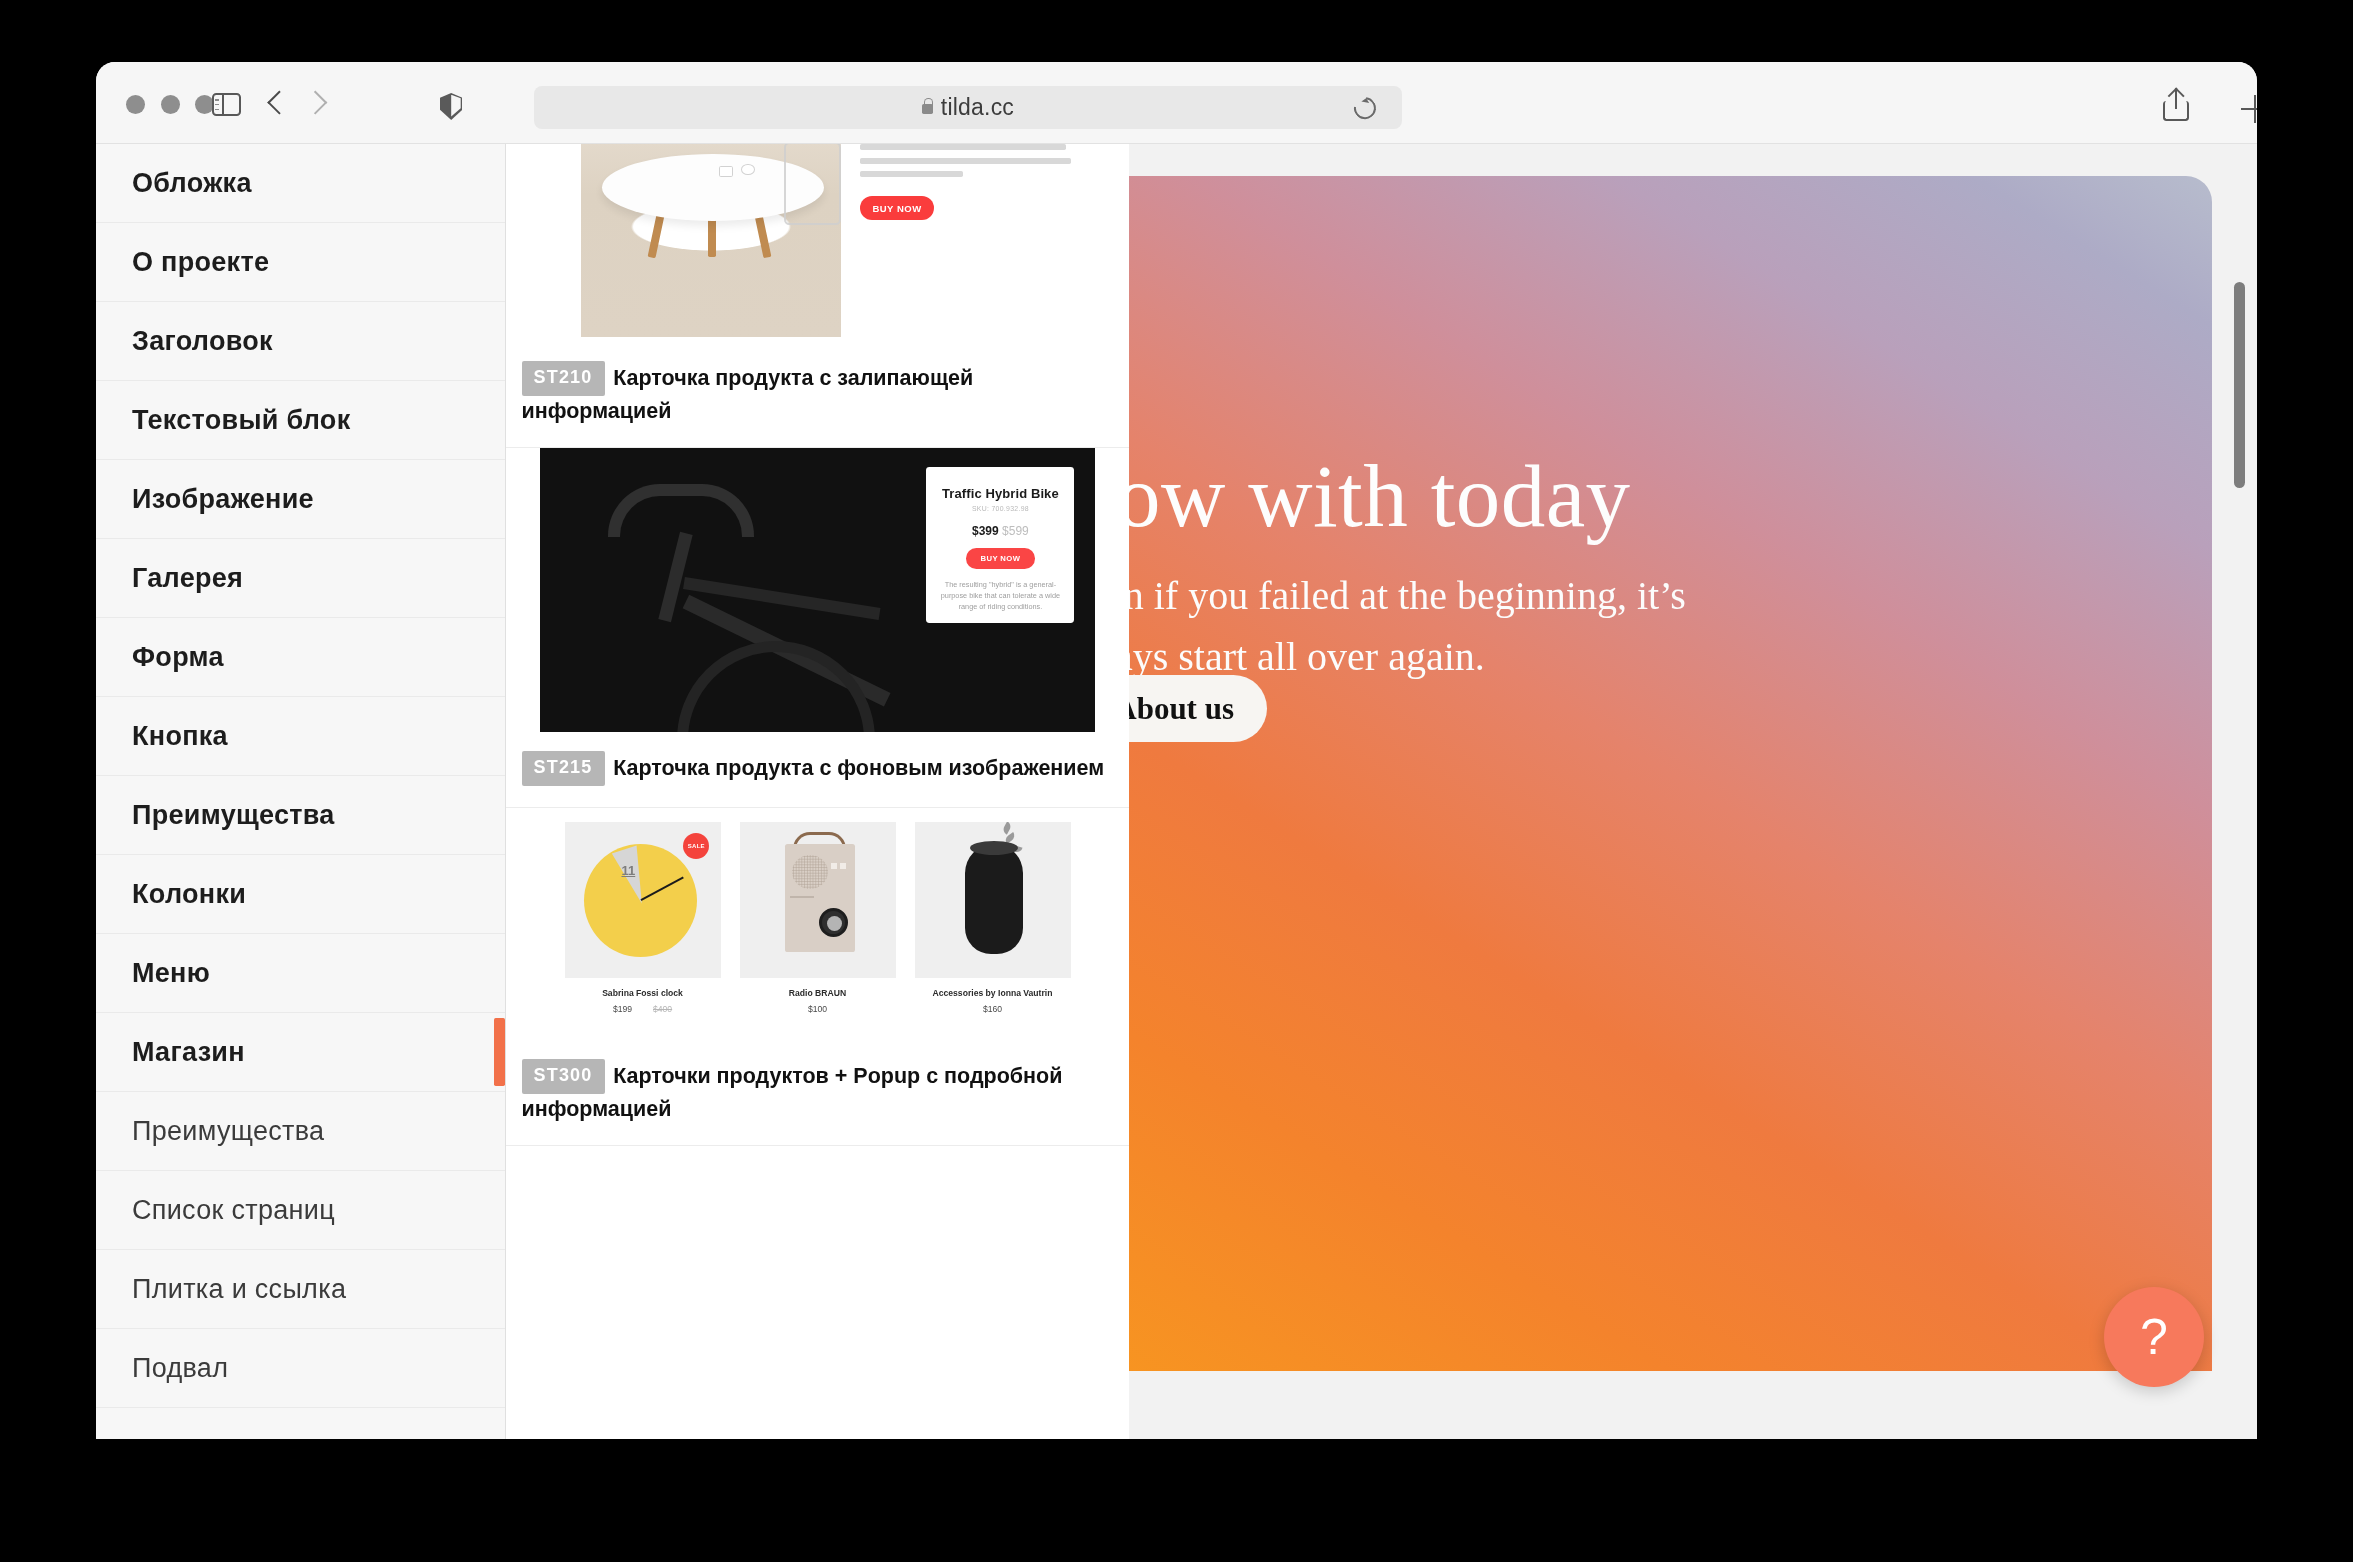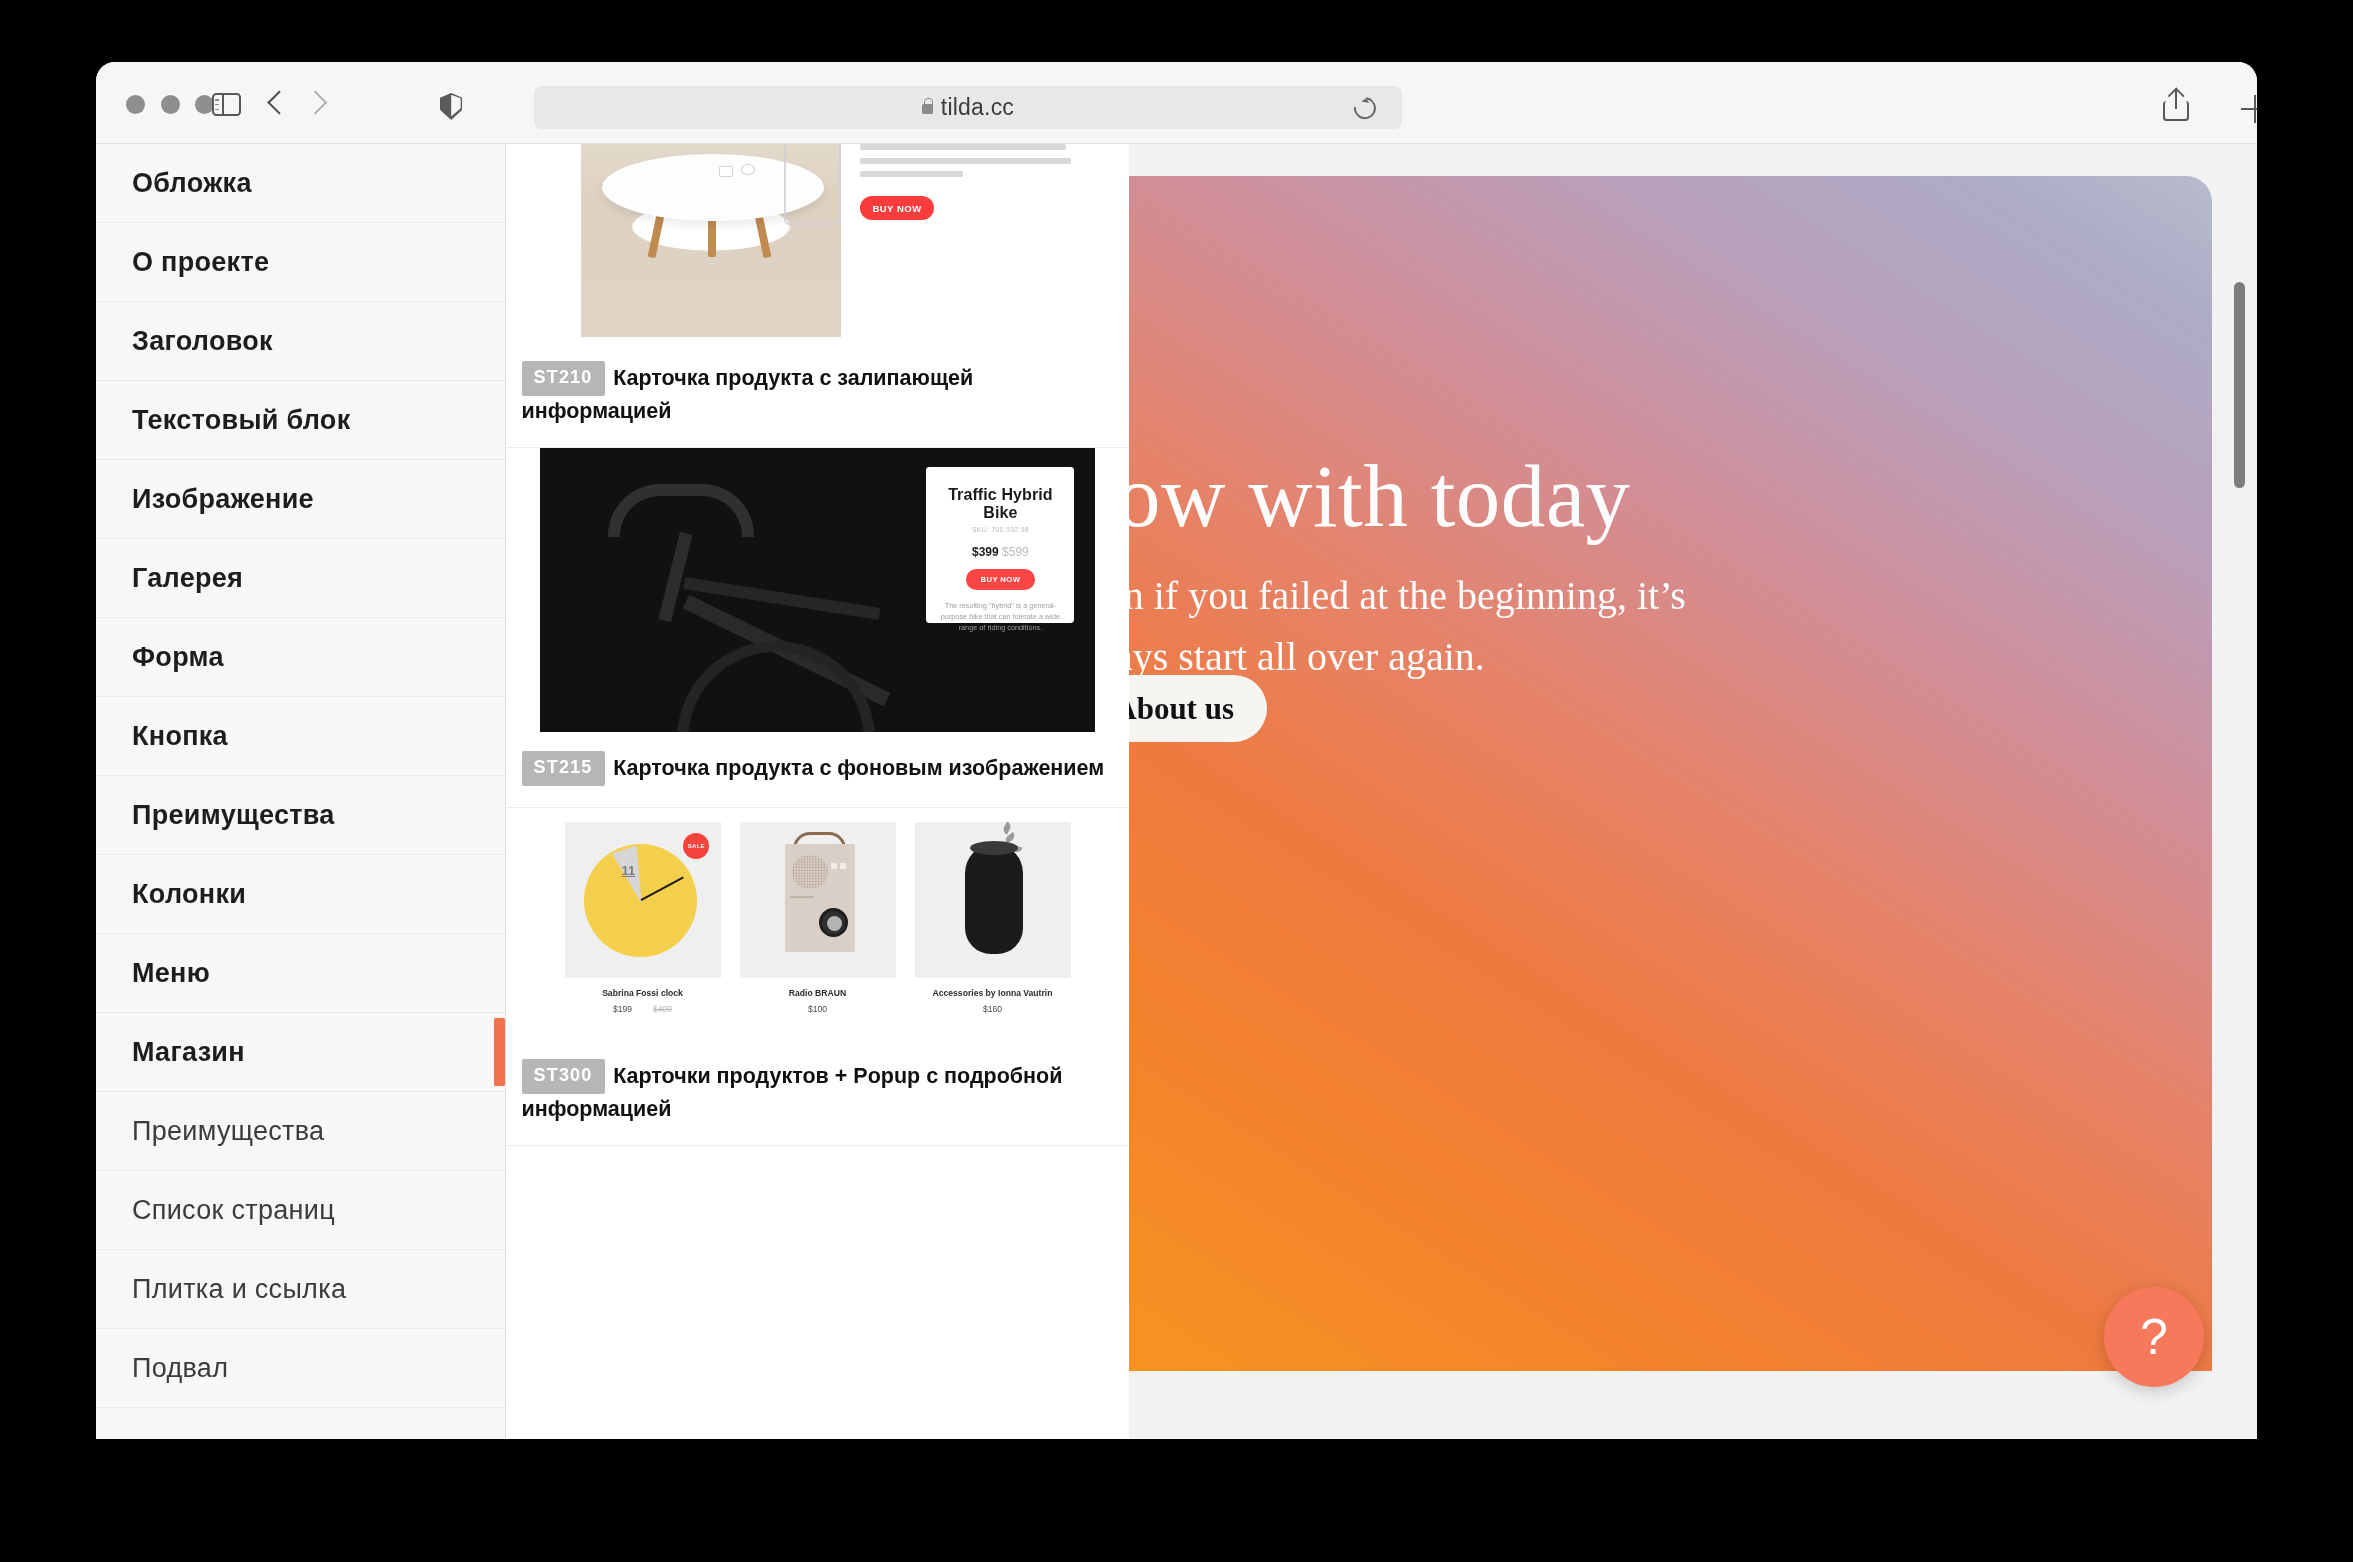--- a/index.html
+++ b/index.html
@@ -271,21 +271,21 @@
     position:absolute; left:103px; top:176px; width:198px; height:198px;
     border:11.2px solid #242424; border-radius:50%;
   }
   .bike-card {
     position: absolute; right: 20.6px; top: 19px;
     width: 148px; height: 156px;
     background: #fff; border-radius: 3.4px;
     padding: 19px 10.3px 0;
     text-align: center;
   }
-  .bc-title { font-size: 16px; font-weight: 700; color: #1b1b1b; letter-spacing: 0.1px; }
+  .bc-title { font-size: 13px; font-weight: 700; color: #1b1b1b; letter-spacing: 0.1px; }
   .bc-sku { font-size: 6.9px; color: #b9b9b9; margin-top: 4.3px; letter-spacing: 0.3px; }
   .bc-price { margin-top: 11.2px; font-size: 12px; font-weight: 700; color: #1b1b1b; }
   .bc-price .old { color: #bdbdbd; font-weight: 400; margin-left: 3.4px; }
   .bc-btn {
     margin: 10.3px auto 0; width: 69px; height: 20.6px;
     background: #fa4545; border-radius: 10.3px;
     color: #fff; font-size: 7.7px; font-weight: 700; letter-spacing: 0.4px;
     display: flex; align-items: center; justify-content: center;
   }
   .bc-desc { margin-top: 10.3px; font-size: 7.3px; line-height: 1.55; color: #9e9e9e; }

